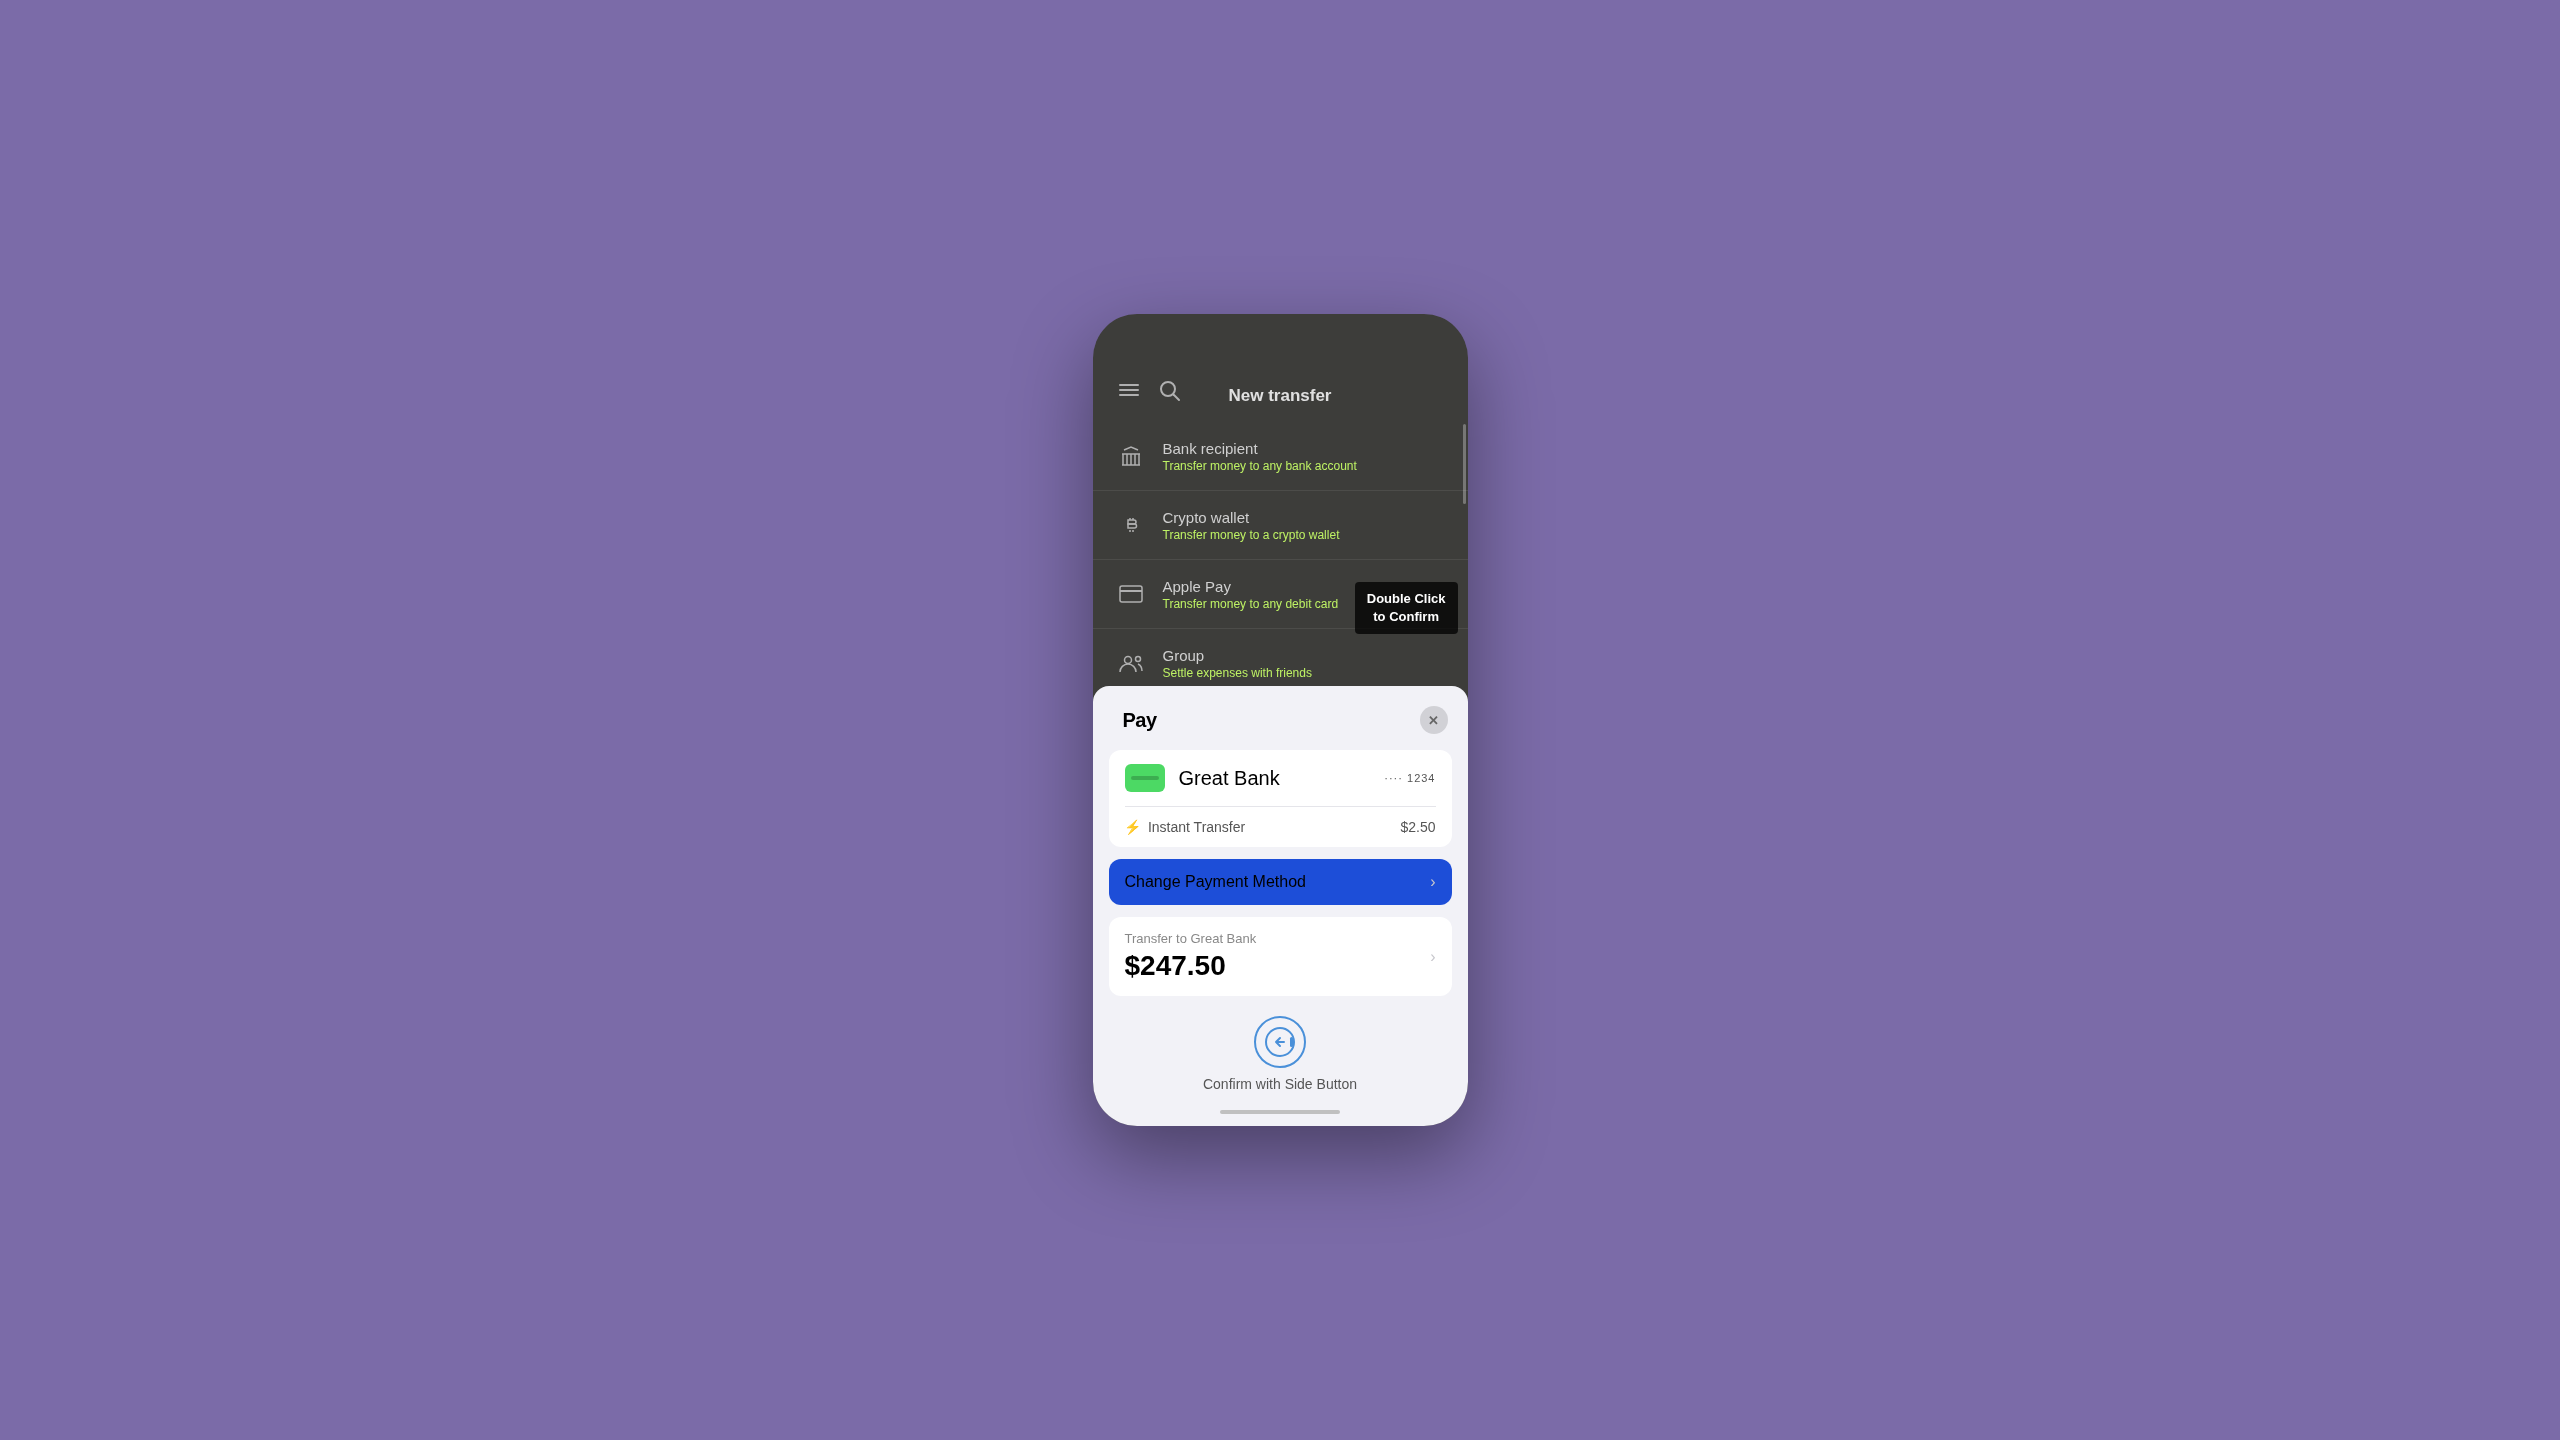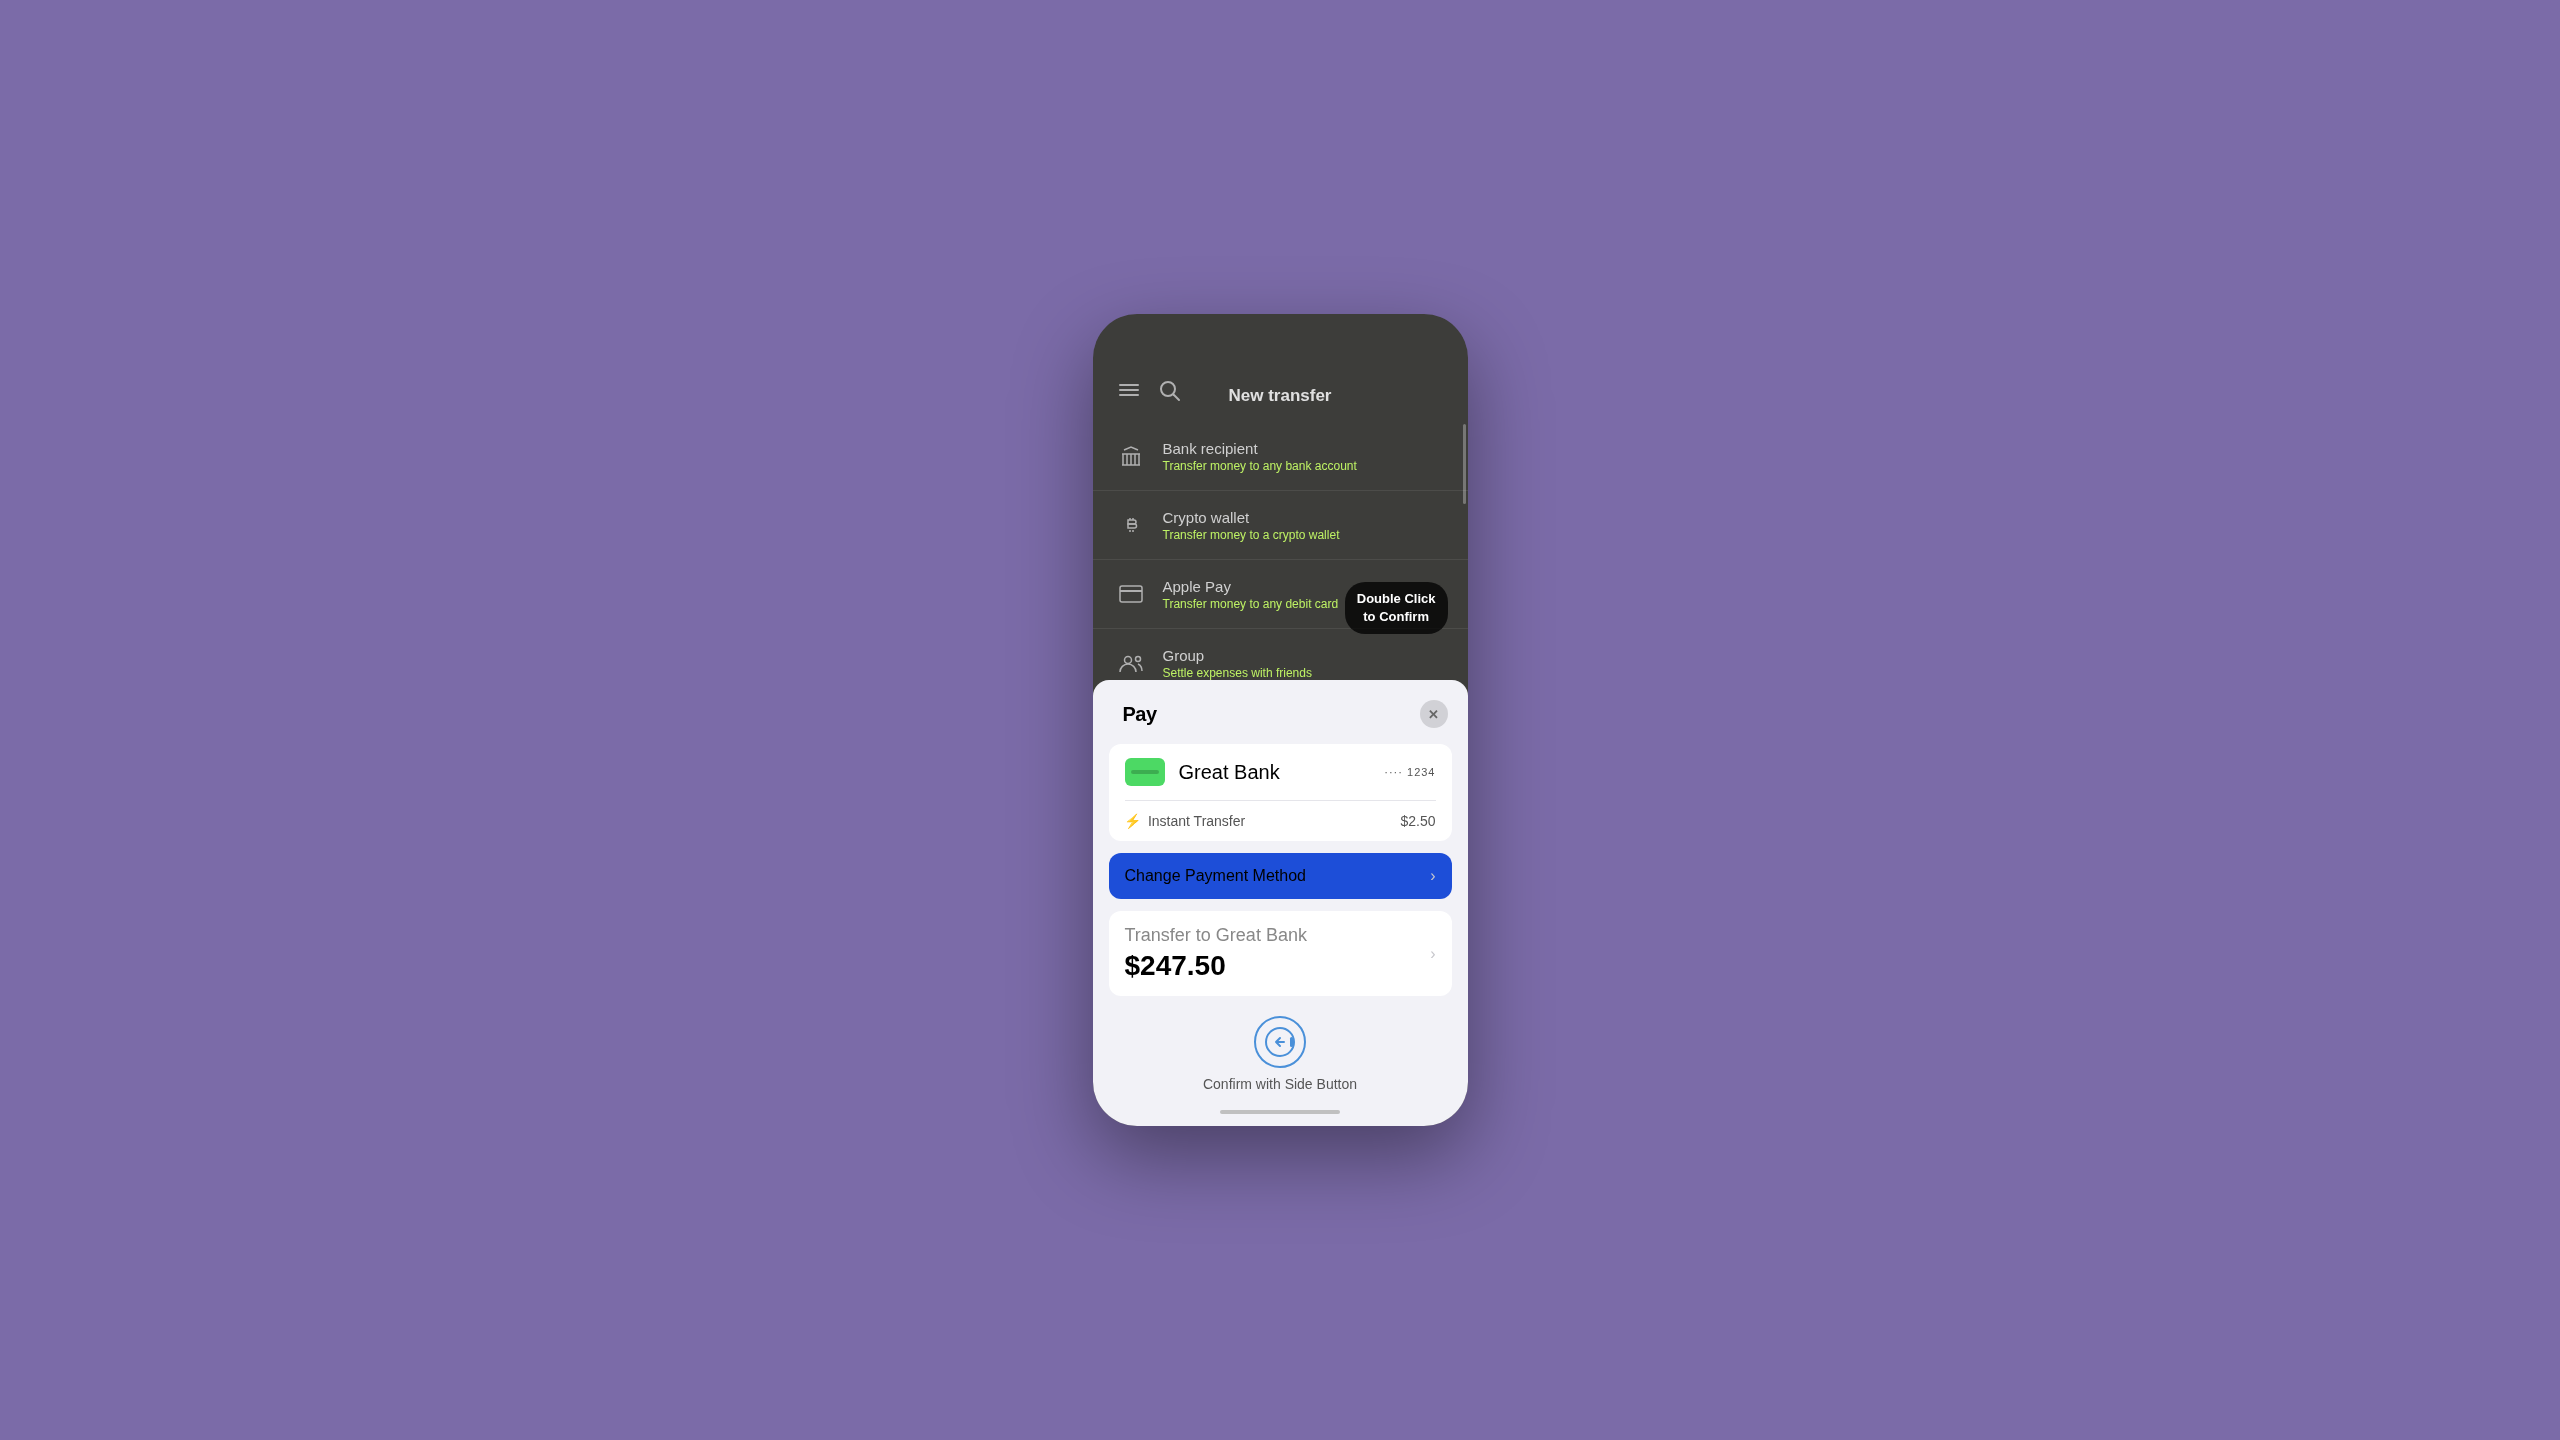--- a/index.html
+++ b/index.html
@@ -121,28 +121,28 @@
       top: 110px;
       width: 3px;
       height: 80px;
       background: rgba(255,255,255,0.3);
       border-radius: 2px;
     }
 
     
     .double-click-tooltip {
       position: absolute;
-      right: 20px;
+      right: 10px;
       top: 268px;
       background: rgba(0,0,0,0.75);
       color: white;
       font-size: 13px;
       font-weight: 600;
       padding: 8px 12px;
-      border-radius: 20px;
+      border-radius: 4px;
       text-align: center;
       line-height: 1.4;
       z-index: 5;
     }
 
     
     .apple-pay-sheet {
       position: absolute;
       bottom: 0;
       left: 0;
@@ -291,21 +291,21 @@
       padding: 14px 16px;
       cursor: pointer;
     }
 
     .transfer-info-content {
       display: flex;
       flex-direction: column;
     }
 
     .transfer-to-label {
-      font-size: 18px;
+      font-size: 13px;
       color: #888;
       margin-bottom: 4px;
     }
 
     .transfer-amount {
       font-size: 28px;
       font-weight: 700;
       color: #000;
     }
 

